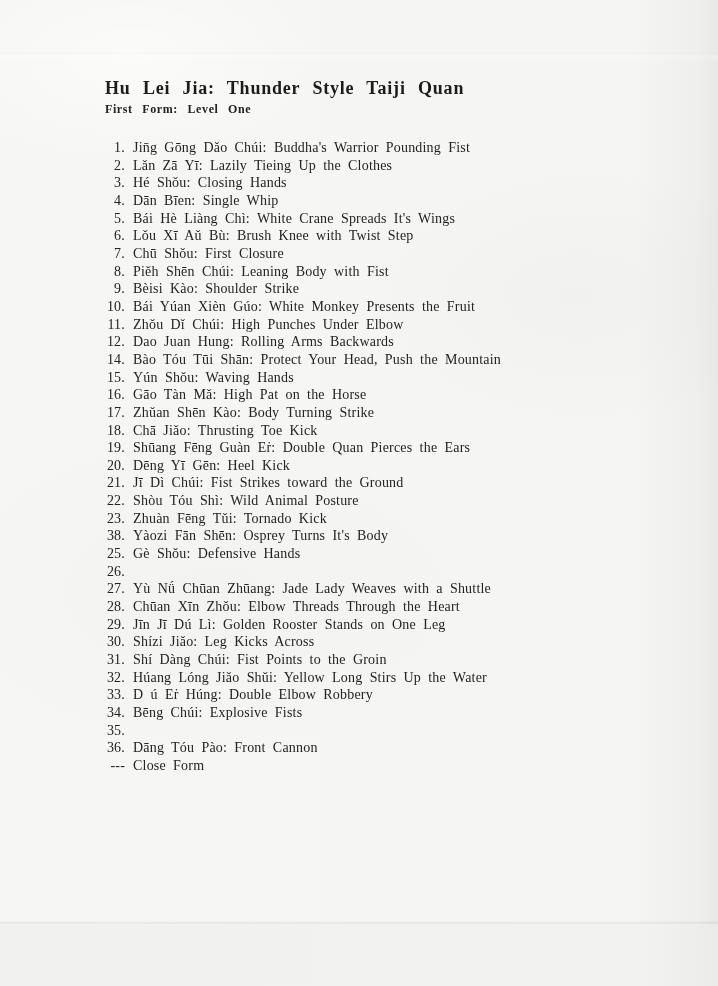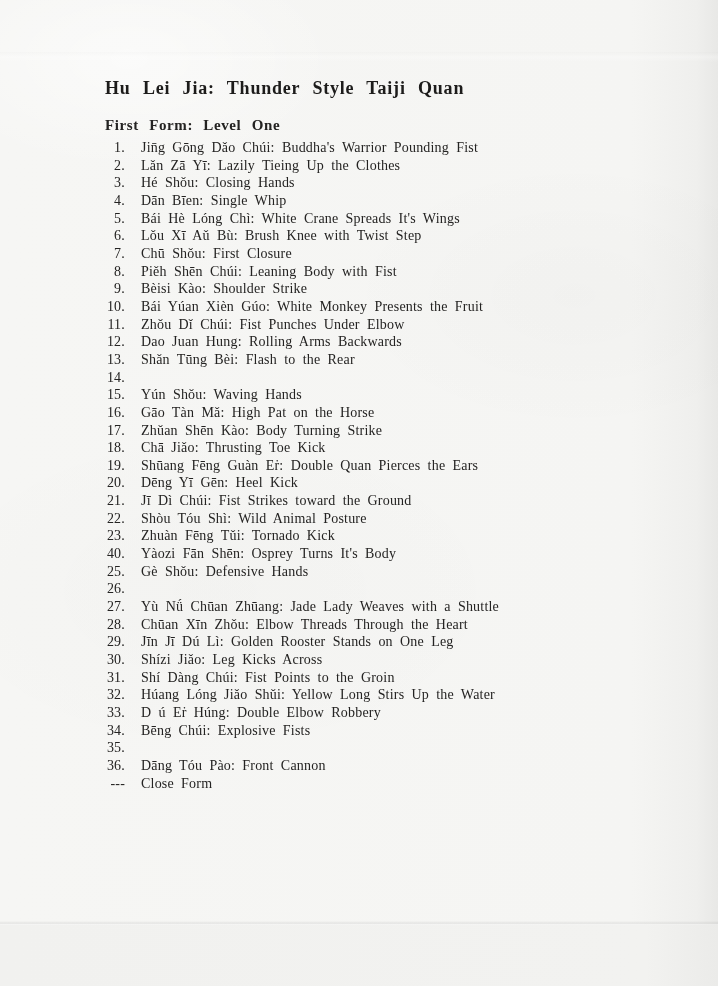--- a/index.html
+++ b/index.html
@@ -36,45 +36,45 @@
   .titleblock {
     position: absolute; left: 105px; top: 78px;
   }
   .doc-title {
     font-size: 18px; font-weight: bold;
     letter-spacing: 0.8px; word-spacing: 7px;
     color: #1d1c1b;
     margin: 0;
   }
   .doc-subtitle {
-    font-size: 15px; font-weight: bold;
+    font-size: 12px; font-weight: bold;
     letter-spacing: 0.6px; word-spacing: 6px;
     color: #242322;
-    margin: 18px 0 0 0;
+    margin: 3px 0 0 0;
   }
   .movement-list {
     position: absolute; left: 99px; top: 139px; width: 560px;
   }
   .row {
     display: flex;
     font-size: 14px;
     line-height: 17.65px;
     letter-spacing: 0.2px;
     word-spacing: 3.5px;
     color: #242322;
     white-space: nowrap;
   }
   .row .num {
     display: inline-block;
     width: 26px;
     text-align: right;
     flex: 0 0 26px;
   }
   .row .txt {
-    margin-left: 16px;
+    margin-left: 8px;
   }
 </style>
 </head>
 <body>
 
 <div class="paper">
   <div class="fold-top"></div>
 
   <div class="titleblock">
     <h1 class="doc-title">Hu Lei Jia: Thunder Style Taiji Quan</h1>
@@ -97,21 +97,21 @@
       <span class="txt">Hé Shǒu: Closing Hands</span>
     </div>
 
     <div class="row">
       <span class="num">4.</span>
       <span class="txt">Dān Bīen: Single Whip</span>
     </div>
 
     <div class="row">
       <span class="num">5.</span>
-      <span class="txt">Bái Hè Lóng Chì: White Crane Spreads It's Wings</span>
+      <span class="txt">Bái Hè Liàng Chì: White Crane Spreads It's Wings</span>
     </div>
 
     <div class="row">
       <span class="num">6.</span>
       <span class="txt">Lǒu Xī Aǔ Bù: Brush Knee with Twist Step</span>
     </div>
 
     <div class="row">
       <span class="num">7.</span>
       <span class="txt">Chū Shǒu: First Closure</span>
@@ -127,35 +127,32 @@
       <span class="txt">Bèisi Kào: Shoulder Strike</span>
     </div>
 
     <div class="row">
       <span class="num">10.</span>
       <span class="txt">Bái Yúan Xièn Gúo: White Monkey Presents the Fruit</span>
     </div>
 
     <div class="row">
       <span class="num">11.</span>
-      <span class="txt">Zhǒu Dǐ Chúi: Fist Punches Under Elbow</span>
+      <span class="txt">Zhǒu Dǐ Chúi: High Punches Under Elbow</span>
     </div>
 
     <div class="row">
       <span class="num">12.</span>
       <span class="txt">Dao Juan Hung: Rolling Arms Backwards</span>
     </div>
 
-    <div class="row">
-      <span class="num">13.</span>
-      <span class="txt">Shǎn Tūng Bèi: Flash to the Rear</span>
-    </div>
 
     <div class="row">
       <span class="num">14.</span>
+      <span class="txt">Bào Tóu Tūi Shān: Protect Your Head, Push the Mountain</span>
     </div>
 
     <div class="row">
       <span class="num">15.</span>
       <span class="txt">Yún Shǒu: Waving Hands</span>
     </div>
 
     <div class="row">
       <span class="num">16.</span>
       <span class="txt">Gāo Tàn Mǎ: High Pat on the Horse</span>
@@ -190,21 +187,21 @@
       <span class="num">22.</span>
       <span class="txt">Shòu Tóu Shì: Wild Animal Posture</span>
     </div>
 
     <div class="row">
       <span class="num">23.</span>
       <span class="txt">Zhuàn Fēng Tǔi: Tornado Kick</span>
     </div>
 
     <div class="row">
-      <span class="num">40.</span>
+      <span class="num">38.</span>
       <span class="txt">Yàozi Fān Shēn: Osprey Turns It's Body</span>
     </div>
 
     <div class="row">
       <span class="num">25.</span>
       <span class="txt">Gè Shǒu: Defensive Hands</span>
     </div>
 
     <div class="row">
       <span class="num">26.</span>

